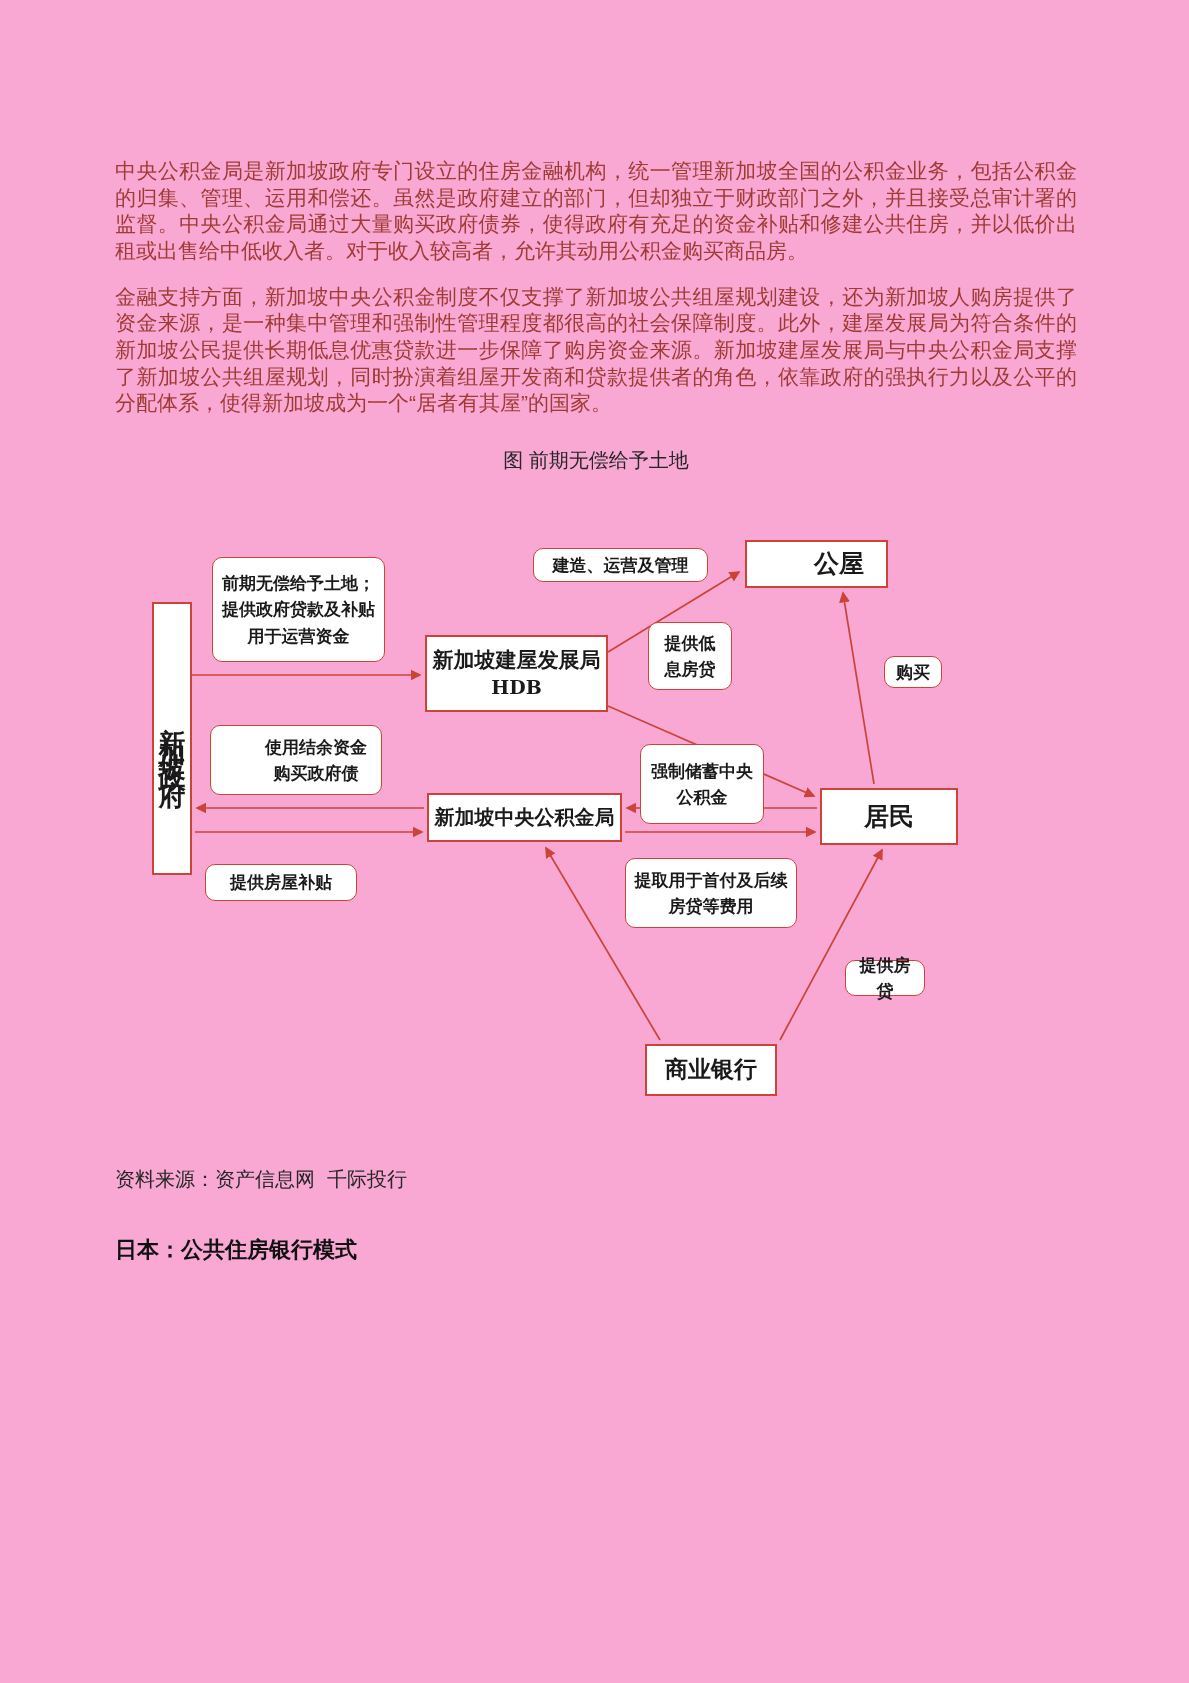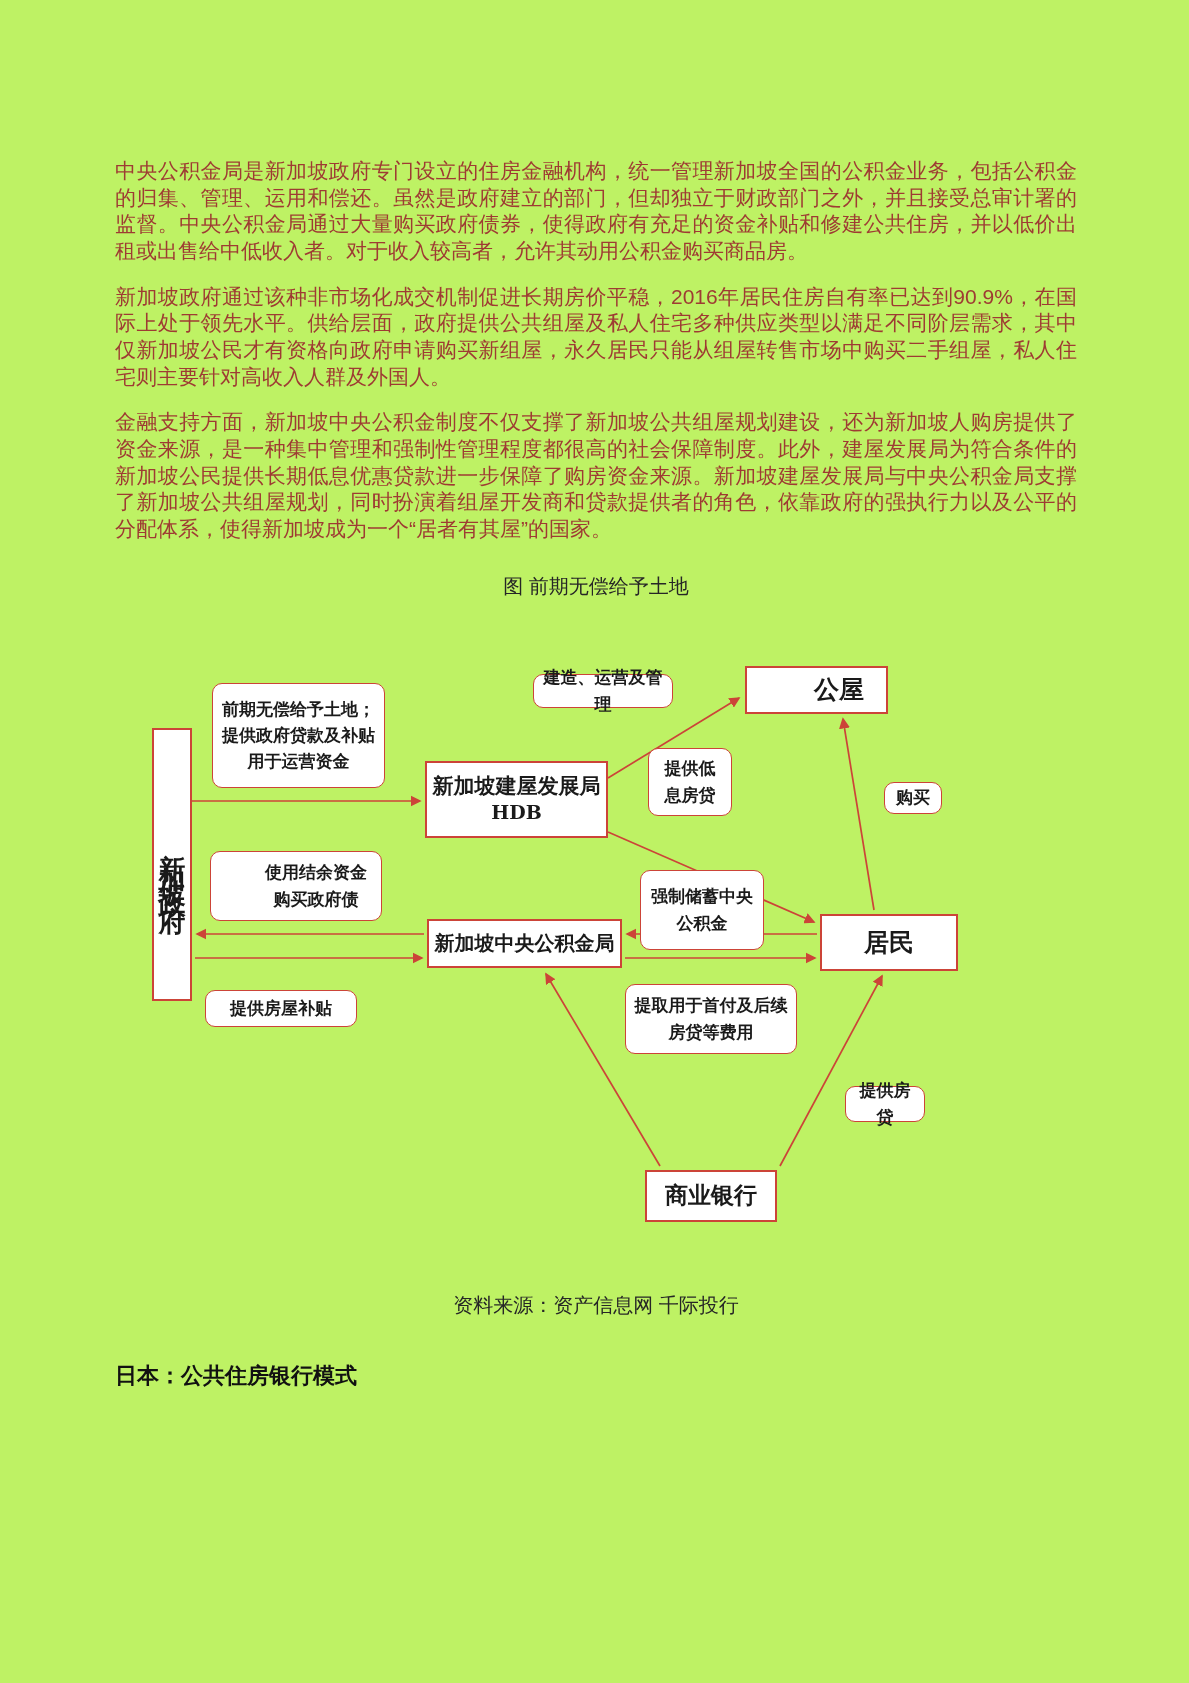--- a/index.html
+++ b/index.html
@@ -1,43 +1,42 @@
 <!DOCTYPE html>
 <html style="--red: #cc4438; --body-red: #9e3b33;"><head>
 <meta charset="utf-8">
 <style>
   :root { --red:#cc4438; --body-red:#9e3b33; --ink:#1a1a1a; }
   * { margin:0; padding:0; box-sizing:border-box; }
   html, body { background:#ffffff; }
   body { font-family:"Liberation Sans", sans-serif; }
-  .page { width:1189px; min-height:1683px; margin:0 auto; background:#bef264; padding:158px 112px 80px 115px; }
+  .page { width:1189px; min-height:1683px; margin:0 auto; background:#f9a8d4; padding:158px 112px 80px 115px; }
   .body-para { color:var(--body-red); font-size:21px; line-height:1.27; text-align:justify; margin-bottom:19px; }
   .figure-title { text-align:center; color:#262626; font-size:20px; margin-top:30px; }
   .diagram { position:relative; width:870px; height:602px; margin:46px 0 0 25px; }
   .arrows { position:absolute; left:0; top:0; width:870px; height:602px; }
   .arrows line { stroke:var(--red); stroke-width:1.7px; }
   .arrowhead-path { fill:var(--red); }
   .dbox { position:absolute; border:2px solid var(--red); background:#ffffff; color:var(--ink);
           display:flex; align-items:center; justify-content:center; text-align:center;
           font-family:"DejaVu Serif", serif; }
   .node { font-weight:700; }
   .dlabel { border-width:1.5px; border-radius:10px; font-weight:600; font-size:17px; line-height:1.55; padding:3px 8px; }
   .vertical-node { writing-mode:vertical-rl; text-orientation:upright; letter-spacing:13px; font-size:27px; }
   .hdb-node { flex-direction:column; line-height:1.35; font-size:21px; }
   .hdb-sub { font-size:19px; }
-  .source-line { text-align:center; font-size:20px; color:#262626; margin-top:44px; }
+  .source-line { font-size:20px; color:#262626; margin-top:44px;font-family:Liberation Mono, monospace; }
   .next-heading { font-size:22px; font-weight:700; color:#111111; margin-top:42px; }
 </style>
 </head>
 <body>
 
 <div class="page">
 
   <p class="body-para">中央公积金局是新加坡政府专门设立的住房金融机构，统一管理新加坡全国的公积金业务，包括公积金的归集、管理、运用和偿还。虽然是政府建立的部门，但却独立于财政部门之外，并且接受总审计署的监督。中央公积金局通过大量购买政府债券，使得政府有充足的资金补贴和修建公共住房，并以低价出租或出售给中低收入者。对于收入较高者，允许其动用公积金购买商品房。</p>
-  <p class="body-para">新加坡政府通过该种非市场化成交机制促进长期房价平稳，2016年居民住房自有率已达到90.9%，在国际上处于领先水平。供给层面，政府提供公共组屋及私人住宅多种供应类型以满足不同阶层需求，其中仅新加坡公民才有资格向政府申请购买新组屋，永久居民只能从组屋转售市场中购买二手组屋，私人住宅则主要针对高收入人群及外国人。</p>
   <p class="body-para">金融支持方面，新加坡中央公积金制度不仅支撑了新加坡公共组屋规划建设，还为新加坡人购房提供了资金来源，是一种集中管理和强制性管理程度都很高的社会保障制度。此外，建屋发展局为符合条件的新加坡公民提供长期低息优惠贷款进一步保障了购房资金来源。新加坡建屋发展局与中央公积金局支撑了新加坡公共组屋规划，同时扮演着组屋开发商和贷款提供者的角色，依靠政府的强执行力以及公平的分配体系，使得新加坡成为一个“居者有其屋”的国家。</p>
 
   <div class="figure-title">图 前期无偿给予土地</div>
 
   <div class="diagram">
     <svg class="arrows" viewBox="0 0 870 602">
       <defs>
         <marker id="ah" viewBox="0 0 10 10" refX="8.5" refY="5" markerWidth="6.5" markerHeight="6.5" orient="auto">
           <path class="arrowhead-path" d="M0,0 L10,5 L0,10 z"></path>
         </marker>
@@ -74,21 +73,21 @@
     <div class="dbox node" style="left:680px; top:268px; width:138px; height:57px; font-size:25px;">
       <span>居民</span>
     </div>
 
     <div class="dbox node" style="left:505px; top:524px; width:132px; height:52px; font-size:23px;">
       <span>商业银行</span>
     </div>
 
     <div class="dbox dlabel" style="left:72px; top:37px; width:173px; height:105px;">前期无偿给予土地；提供政府贷款及补贴用于运营资金</div>
 
-    <div class="dbox dlabel" style="left:393px; top:28px; width:140px; height:34px;">建造、运营及管理</div>
+    <div class="dbox dlabel" style="left:393px; top:28px; width:175px; height:34px;">建造、运营及管理</div>
 
     <div class="dbox dlabel" style="left:508px; top:102px; width:84px; height:68px;">提供低息房贷</div>
 
     <div class="dbox dlabel" style="left:744px; top:136px; width:58px; height:32px;">购买</div>
 
     <div class="dbox dlabel" style="left:70px; top:205px; width:172px; height:70px;padding-left:48px;">使用结余资金购买政府债</div>
 
     <div class="dbox dlabel" style="left:500px; top:224px; width:124px; height:80px;">强制储蓄中央公积金</div>
 
     <div class="dbox dlabel" style="left:65px; top:344px; width:152px; height:37px;">提供房屋补贴</div>

